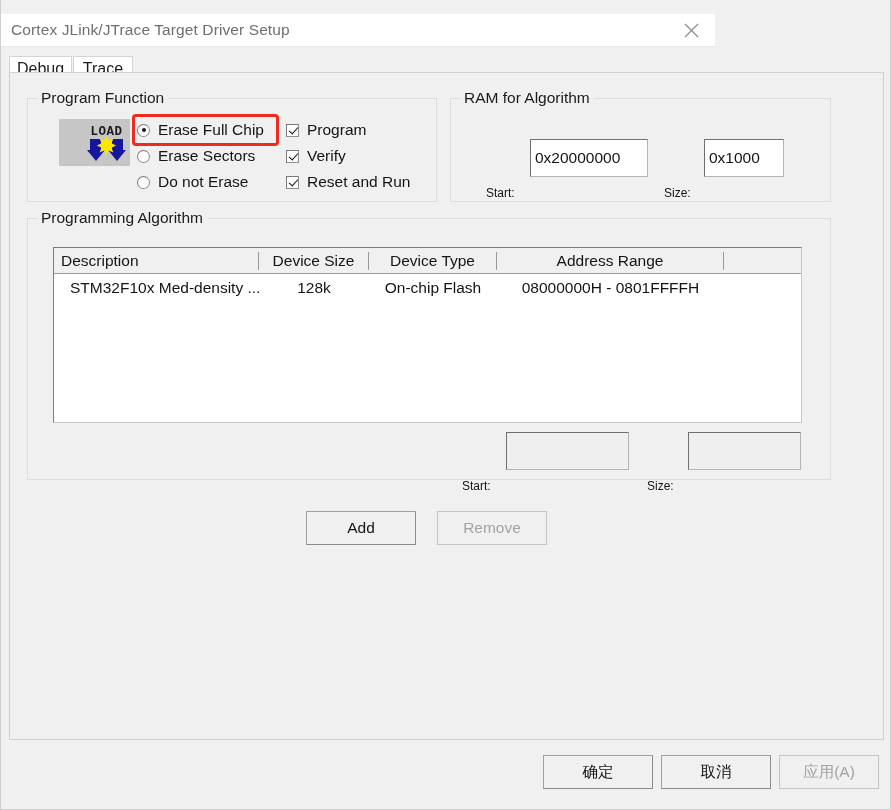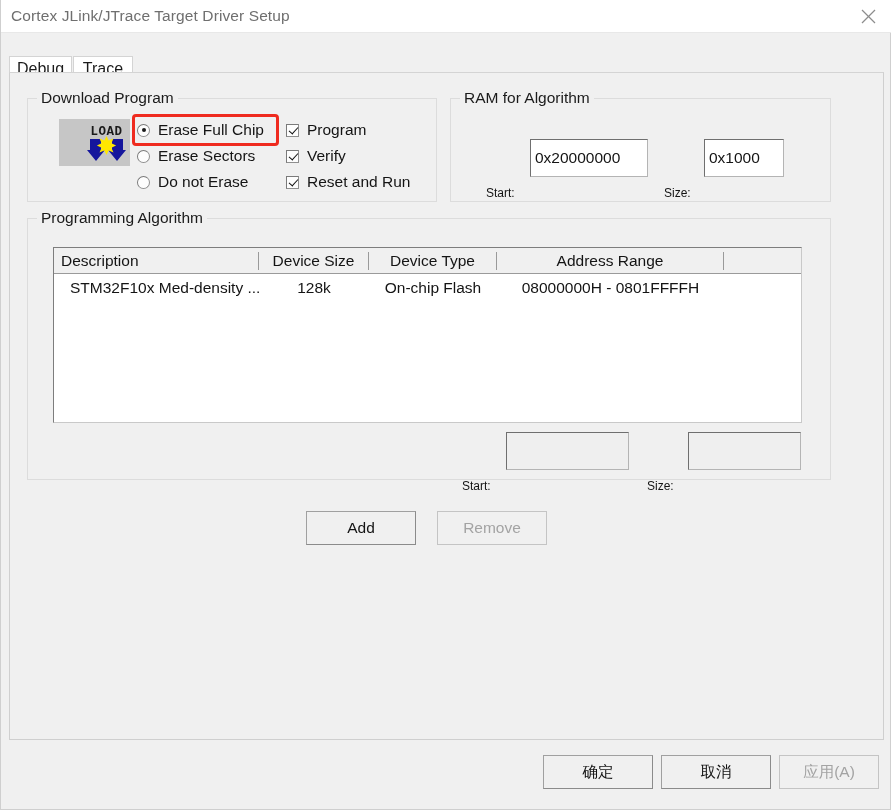--- a/index.html
+++ b/index.html
@@ -14,22 +14,22 @@
   #window {
     position: relative;
     width: 891px; height: 810px;
     background: #f0f0f0;
     border: 1px solid #cfcfcf;
     border-top: none;
   }
 
   
   #titlebar {
-    position: absolute; left: 0; top: 0;
-    width: 891px; height: 33px;
+    position: absolute; left: 0; top: 14px;
+    width: 714px; height: 33px;
     background: #ffffff;
     border-bottom: 1px solid #e8e8e8;
   }
   #title-text {
     position: absolute; left: 10px; top: 7px;
     font-size: 15.5px;
     color: #6f6f6f;
     white-space: nowrap;
     letter-spacing: 0.1px;
   }
@@ -305,21 +305,21 @@
       <span>Debug</span>
     </div>
     <div class="tab inactive" id="tab-trace">
       <span>Trace</span>
     </div>
   </div>
 
   <div id="tabpanel">
 
     <div class="group" id="grp-download">
-      <div class="group-title">Download Program</div>
+      <div class="group-title">Program Function</div>
 
       <div id="load-icon">
         <svg width="47" height="47" viewBox="0 0 47 47" aria-hidden="true">
           <rect x="0" y="0" width="47" height="47" fill="#c6c6c6"></rect>
           <text x="23.5" y="16" font-family="'Liberation Mono', monospace" font-size="12.5" font-weight="bold" fill="#1a1a1a" text-anchor="middle" letter-spacing="0.5">LOAD</text>
 
           <path d="M7 20 h11 v11 h4 l-9 11 l-9 -11 h3 z" fill="#15169c"></path>
 
           <path d="M29 20 h11 v11 h3 l-9 11 l-9 -11 h4 z" fill="#15169c"></path>
 

